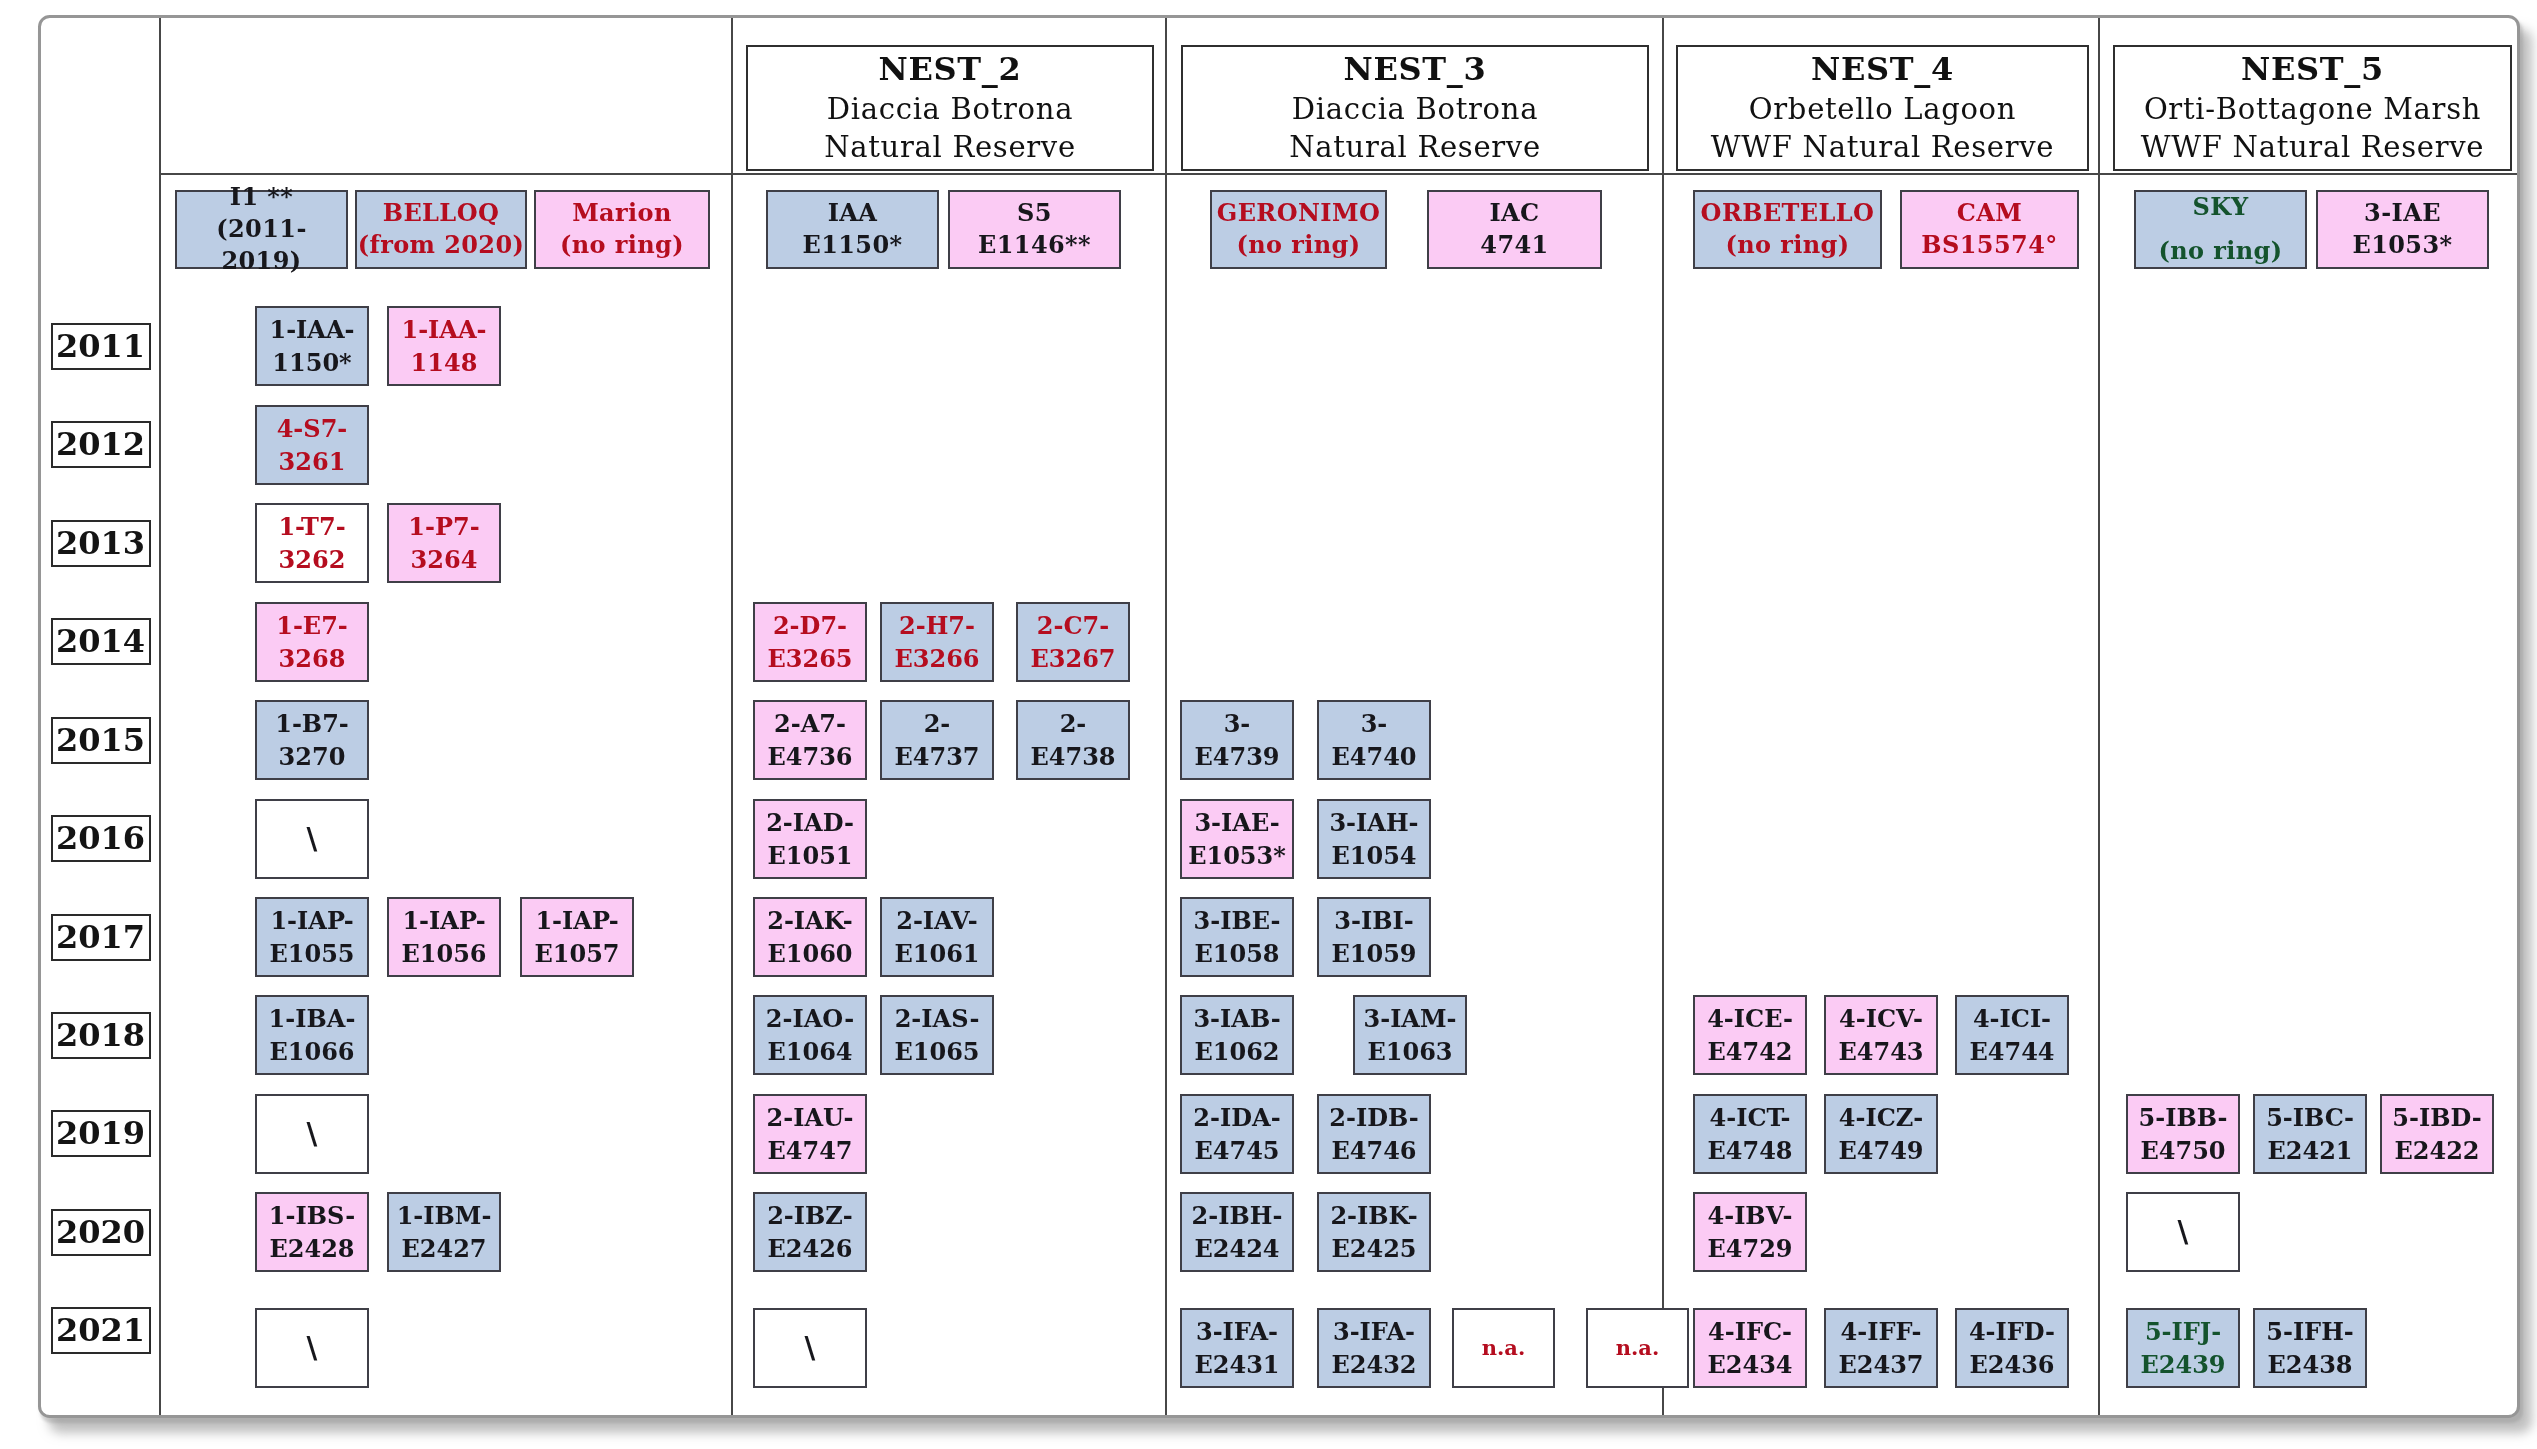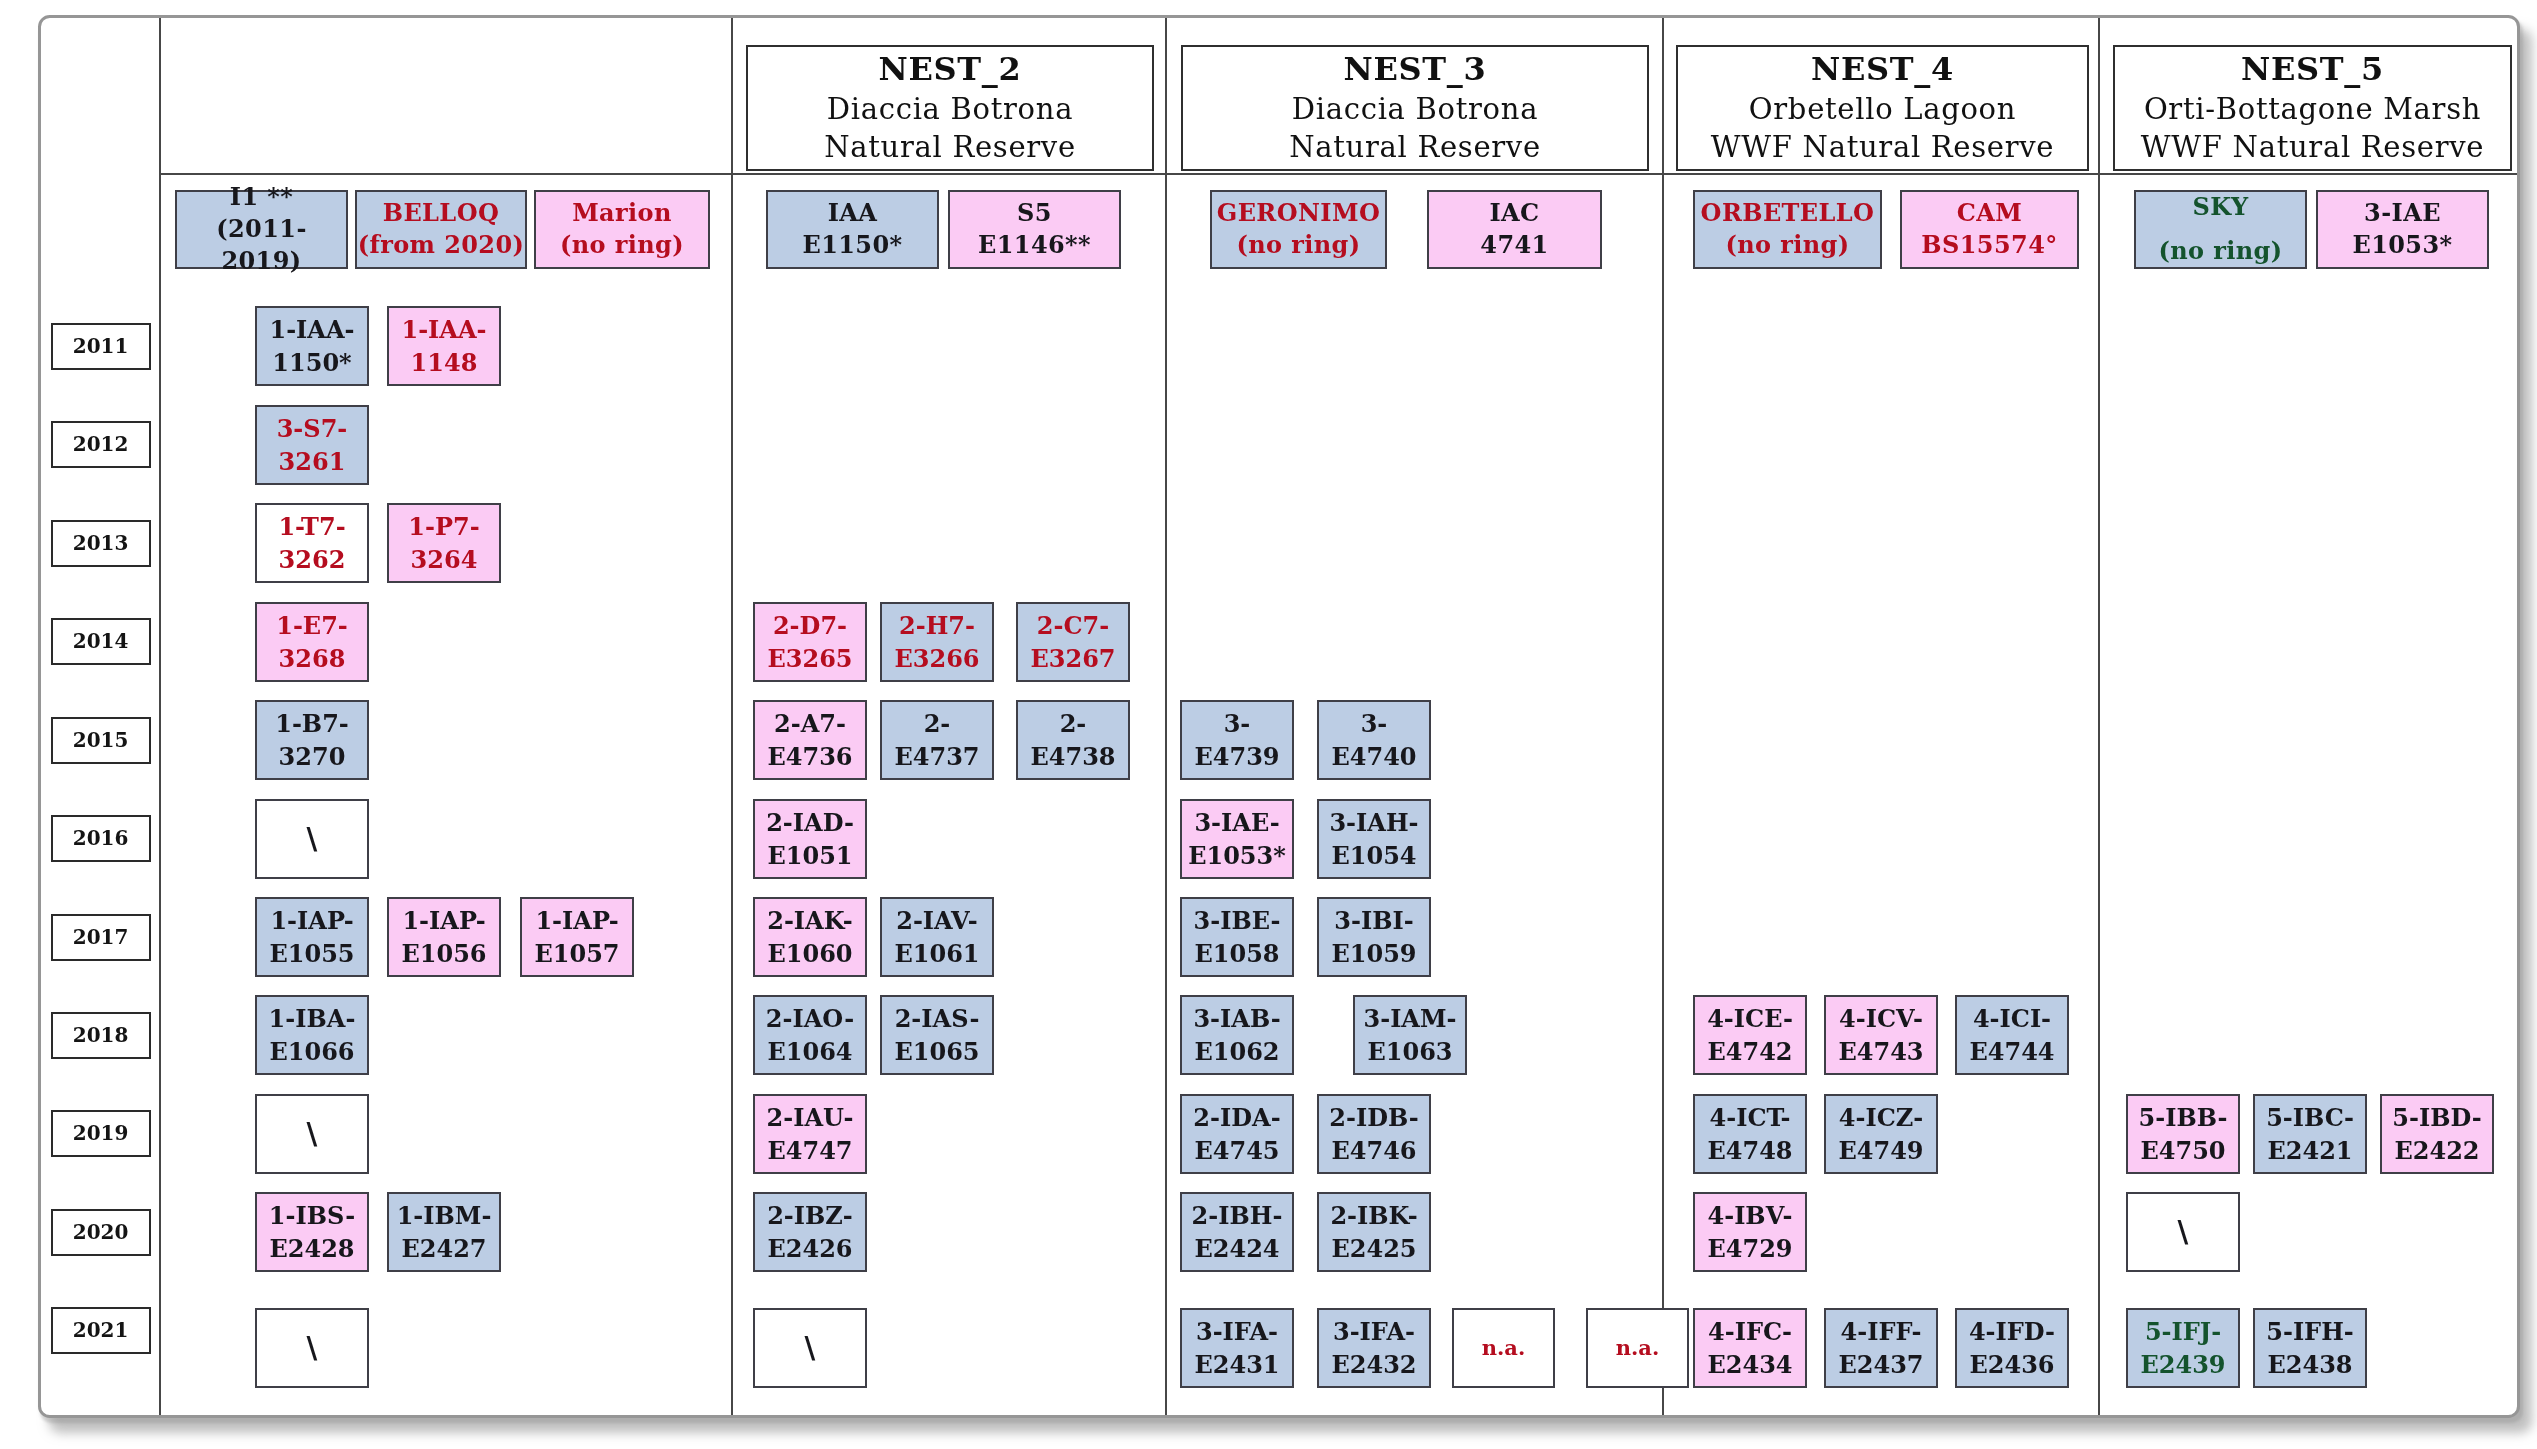--- a/index.html
+++ b/index.html
@@ -17,21 +17,21 @@
   .nest-header{
     position:absolute;top:27px;height:122px;background:#ffffff;
     border:2.9px solid #2f2f2f;display:flex;flex-direction:column;align-items:center;justify-content:center;
     text-align:center;color:#111;letter-spacing:0.7px;
   }
   .nest-header .nh-title{font-size:32px;font-weight:bold;line-height:41px;}
   .nest-header .nh-loc{font-size:29px;line-height:38px;}
   .year-box{
     position:absolute;left:9.6px;width:96px;height:43px;background:#fff;
     border:2.9px solid #2a2a2a;display:flex;align-items:center;justify-content:center;
-    font-size:20px;font-weight:bold;color:#141414;
+    font-size:32px;font-weight:bold;color:#141414;
   }
   .pbox{
     position:absolute;height:75px;border:2.9px solid #3f3f47;
     display:flex;flex-direction:column;align-items:center;justify-content:center;
     text-align:center;font-weight:bold;font-size:24px;line-height:32px;letter-spacing:0.4px;
   }
   .cell{
     position:absolute;width:110px;height:76px;border:2.2px solid #3f3f47;
     display:flex;flex-direction:column;align-items:center;justify-content:center;
     text-align:center;font-weight:bold;font-size:24px;line-height:33px;
@@ -99,21 +99,21 @@
         </div>
         <div class="cell" style="left: 214px; top: 288px; background: rgb(188, 205, 228); color: rgb(23, 23, 28);">
           <div>1-IAA-</div>
           <div>1150*</div>
         </div>
         <div class="cell" style="left: 346px; top: 288px; background: rgb(251, 203, 244); color: rgb(181, 13, 31);">
           <div>1-IAA-</div>
           <div>1148</div>
         </div>
         <div class="cell" style="left: 214px; top: 387px; background: rgb(188, 205, 228); color: rgb(181, 13, 31);">
-          <div>3-S7-</div>
+          <div>4-S7-</div>
           <div>3261</div>
         </div>
         <div class="cell" style="left: 214px; top: 485px; background: rgb(255, 255, 255); color: rgb(181, 13, 31);">
           <div>1-T7-</div>
           <div>3262</div>
         </div>
         <div class="cell" style="left: 346px; top: 485px; background: rgb(251, 203, 244); color: rgb(181, 13, 31);">
           <div>1-P7-</div>
           <div>3264</div>
         </div>

